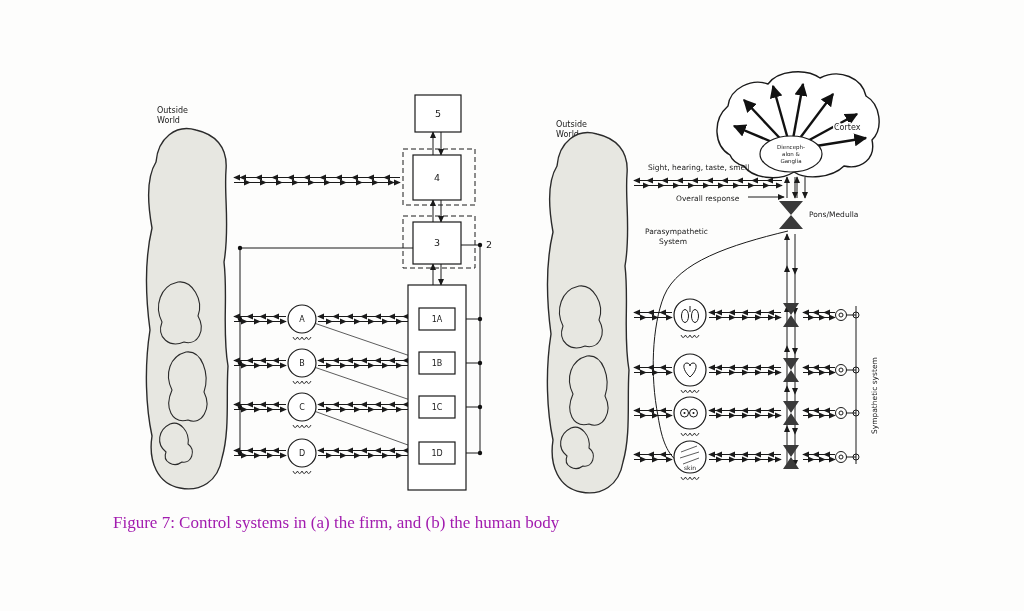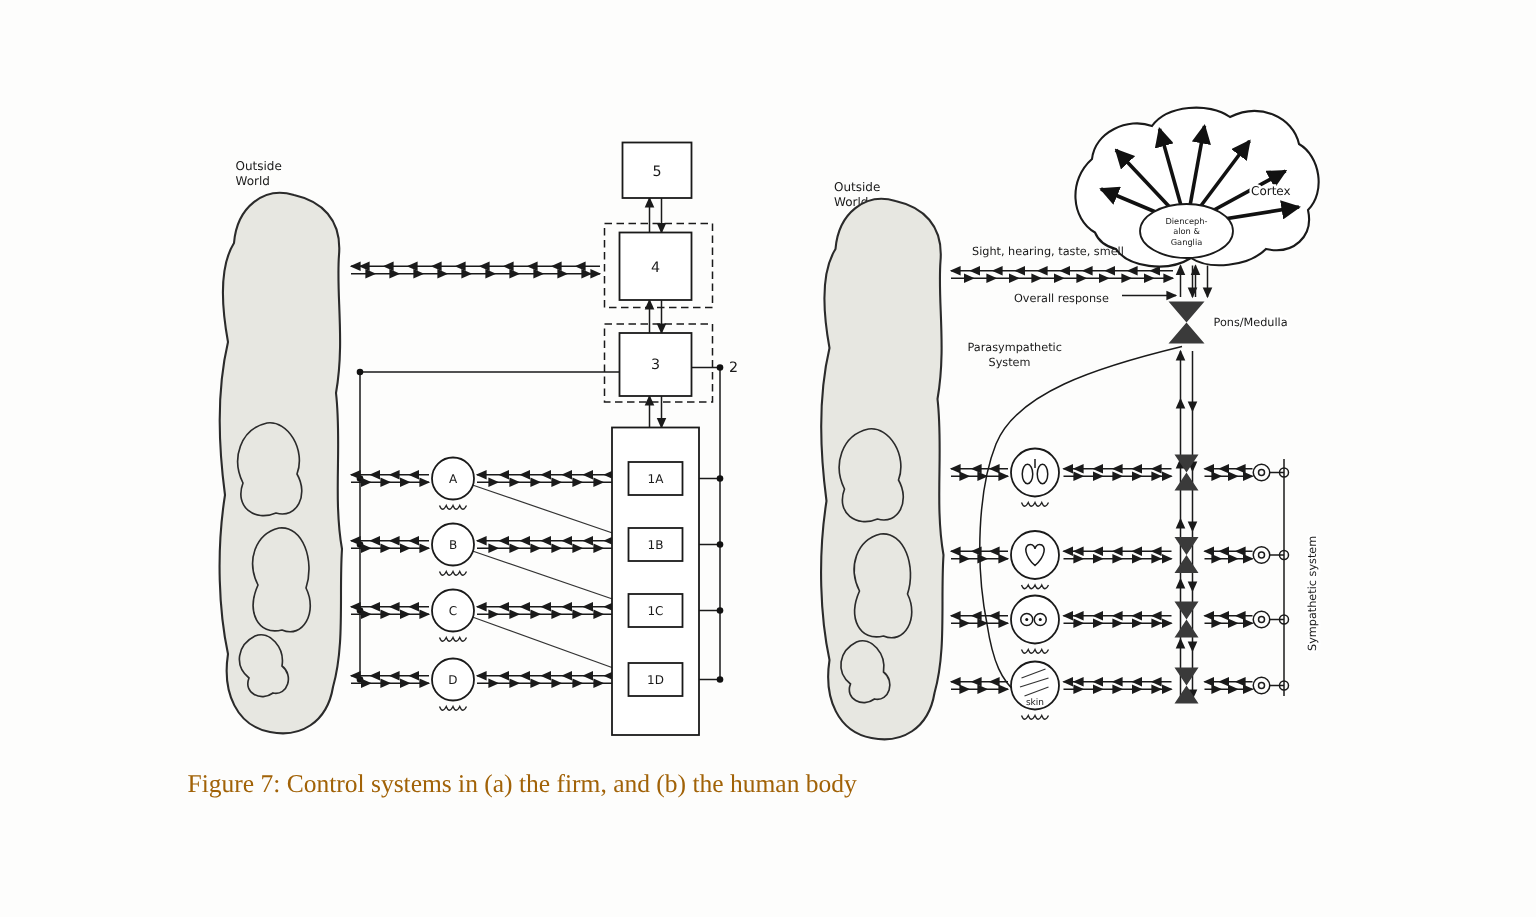--- a/index.html
+++ b/index.html
@@ -1,19 +1,19 @@
 <!DOCTYPE html>
 <html><head>
 <meta charset="utf-8">
 <style>
   html,body{margin:0;padding:0}
   body{width:1024px;height:611px;background:#fdfdfc;position:relative;overflow:hidden;
        font-family:"DejaVu Sans",sans-serif;}
   svg{position:absolute;left:0;top:0}
-  .caption{position:absolute;left:125px;top:513px;font:17px "Liberation Serif",serif;color:#a16207;}
+  .caption{position:absolute;left:113px;top:513px;font:17px "Liberation Serif",serif;color:#a21caf;}
   svg text{fill:#1a1a1a;font-family:"DejaVu Sans",sans-serif}
   .t55{font-size:5.5px}.t6{font-size:6px}.t75{font-size:7.5px}.t8{font-size:8px}.t9{font-size:9.5px}
   .halo{paint-order:stroke;stroke:#ffffff;stroke-width:3px}
   .box{fill:#fff;stroke:#1a1a1a;stroke-width:1.2}
   .dash{fill:none;stroke:#1a1a1a;stroke-width:1;stroke-dasharray:5 3}
   .ln{stroke:#1a1a1a;stroke-width:1;fill:none}
   .thin{stroke:#333;stroke-width:.8;fill:none}
   .chain{stroke:#1a1a1a;stroke-width:1;fill:none}
   .blob{fill:#e7e7e1;stroke:#2b2b2b;stroke-width:1.4}
   .blobi{fill:none;stroke:#2b2b2b;stroke-width:1.1}

